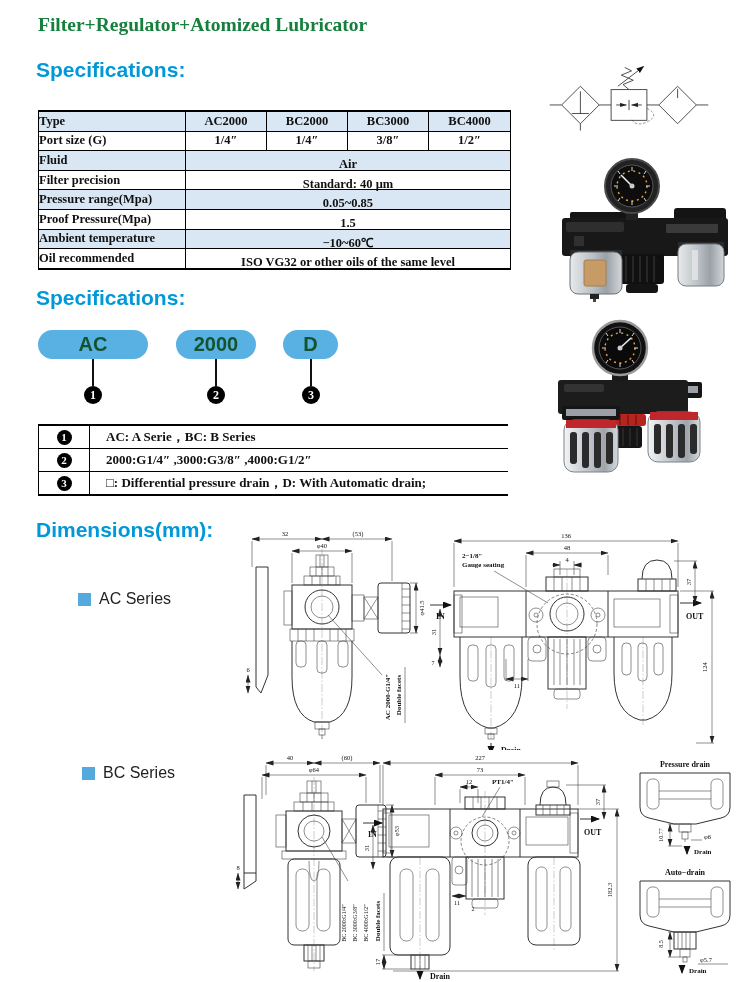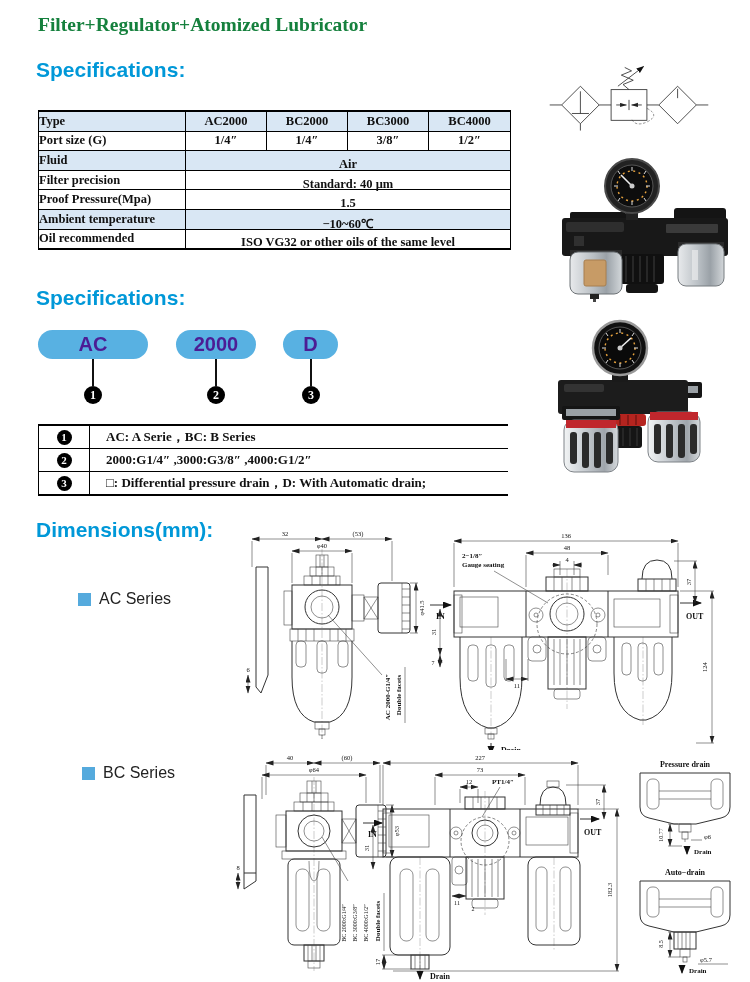--- a/index.html
+++ b/index.html
@@ -13,21 +13,21 @@
               border-left:1px solid #000;border-right:1px solid #000;}
   .srow{display:flex;height:18.6px;border-bottom:1px solid #000;
         font:bold 12.5px "Liberation Serif",serif;}
   .srow:last-child{border-bottom:none;}
   .srow.alt{background:#d9e7f4;}
   .slabel{width:146px;border-right:1px solid #000;display:flex;align-items:center;}
   .sval{width:80px;border-right:1px solid #000;display:flex;align-items:center;justify-content:center;}
   .sval.last{border-right:none;flex:1;}
   .sspan{flex:1;display:flex;align-items:center;justify-content:center;margin-top:8px;}
   
-  .pill{position:absolute;height:29px;border-radius:15px;background:#58b1e2;color:#4c1d95;
+  .pill{position:absolute;height:29px;border-radius:15px;background:#58b1e2;color:#14532d;
         font:bold 20px "Liberation Sans",sans-serif;display:flex;align-items:center;justify-content:center;}
   .conn{position:absolute;width:2px;height:27px;background:#111;top:359px;}
   .mcirc{position:absolute;top:386px;width:18px;height:18px;border-radius:50%;background:#000;color:#fff;
          font:bold 12px "Liberation Serif",serif;display:flex;align-items:center;justify-content:center;}
   
   .legend{position:absolute;left:38px;top:424px;width:469px;
           border-top:2.5px solid #000;border-bottom:2.5px solid #000;border-left:1px solid #000;}
   .lrow{display:flex;height:22px;align-items:center;border-bottom:1px solid #000;}
   .lrow:last-child{border-bottom:none;}
   .lnum{width:50px;height:100%;display:flex;align-items:center;justify-content:center;border-right:1.5px solid #000;}
@@ -96,20 +96,24 @@
       <div class="sval">3/8″</div>
       <div class="sval last">1/2″</div>
     </div>
     <div class="srow alt">
       <div class="slabel">Fluid</div>
       <div class="sspan">Air</div>
     </div>
     <div class="srow">
       <div class="slabel">Filter precision</div>
       <div class="sspan">Standard: 40 μm</div>
+    </div>
+    <div class="srow alt">
+      <div class="slabel">Pressure range(Mpa)</div>
+      <div class="sspan">0.05~0.85</div>
     </div>
     <div class="srow">
       <div class="slabel">Proof Pressure(Mpa)</div>
       <div class="sspan">1.5</div>
     </div>
     <div class="srow alt">
       <div class="slabel">Ambient temperature</div>
       <div class="sspan">−10~60℃</div>
     </div>
     <div class="srow">

